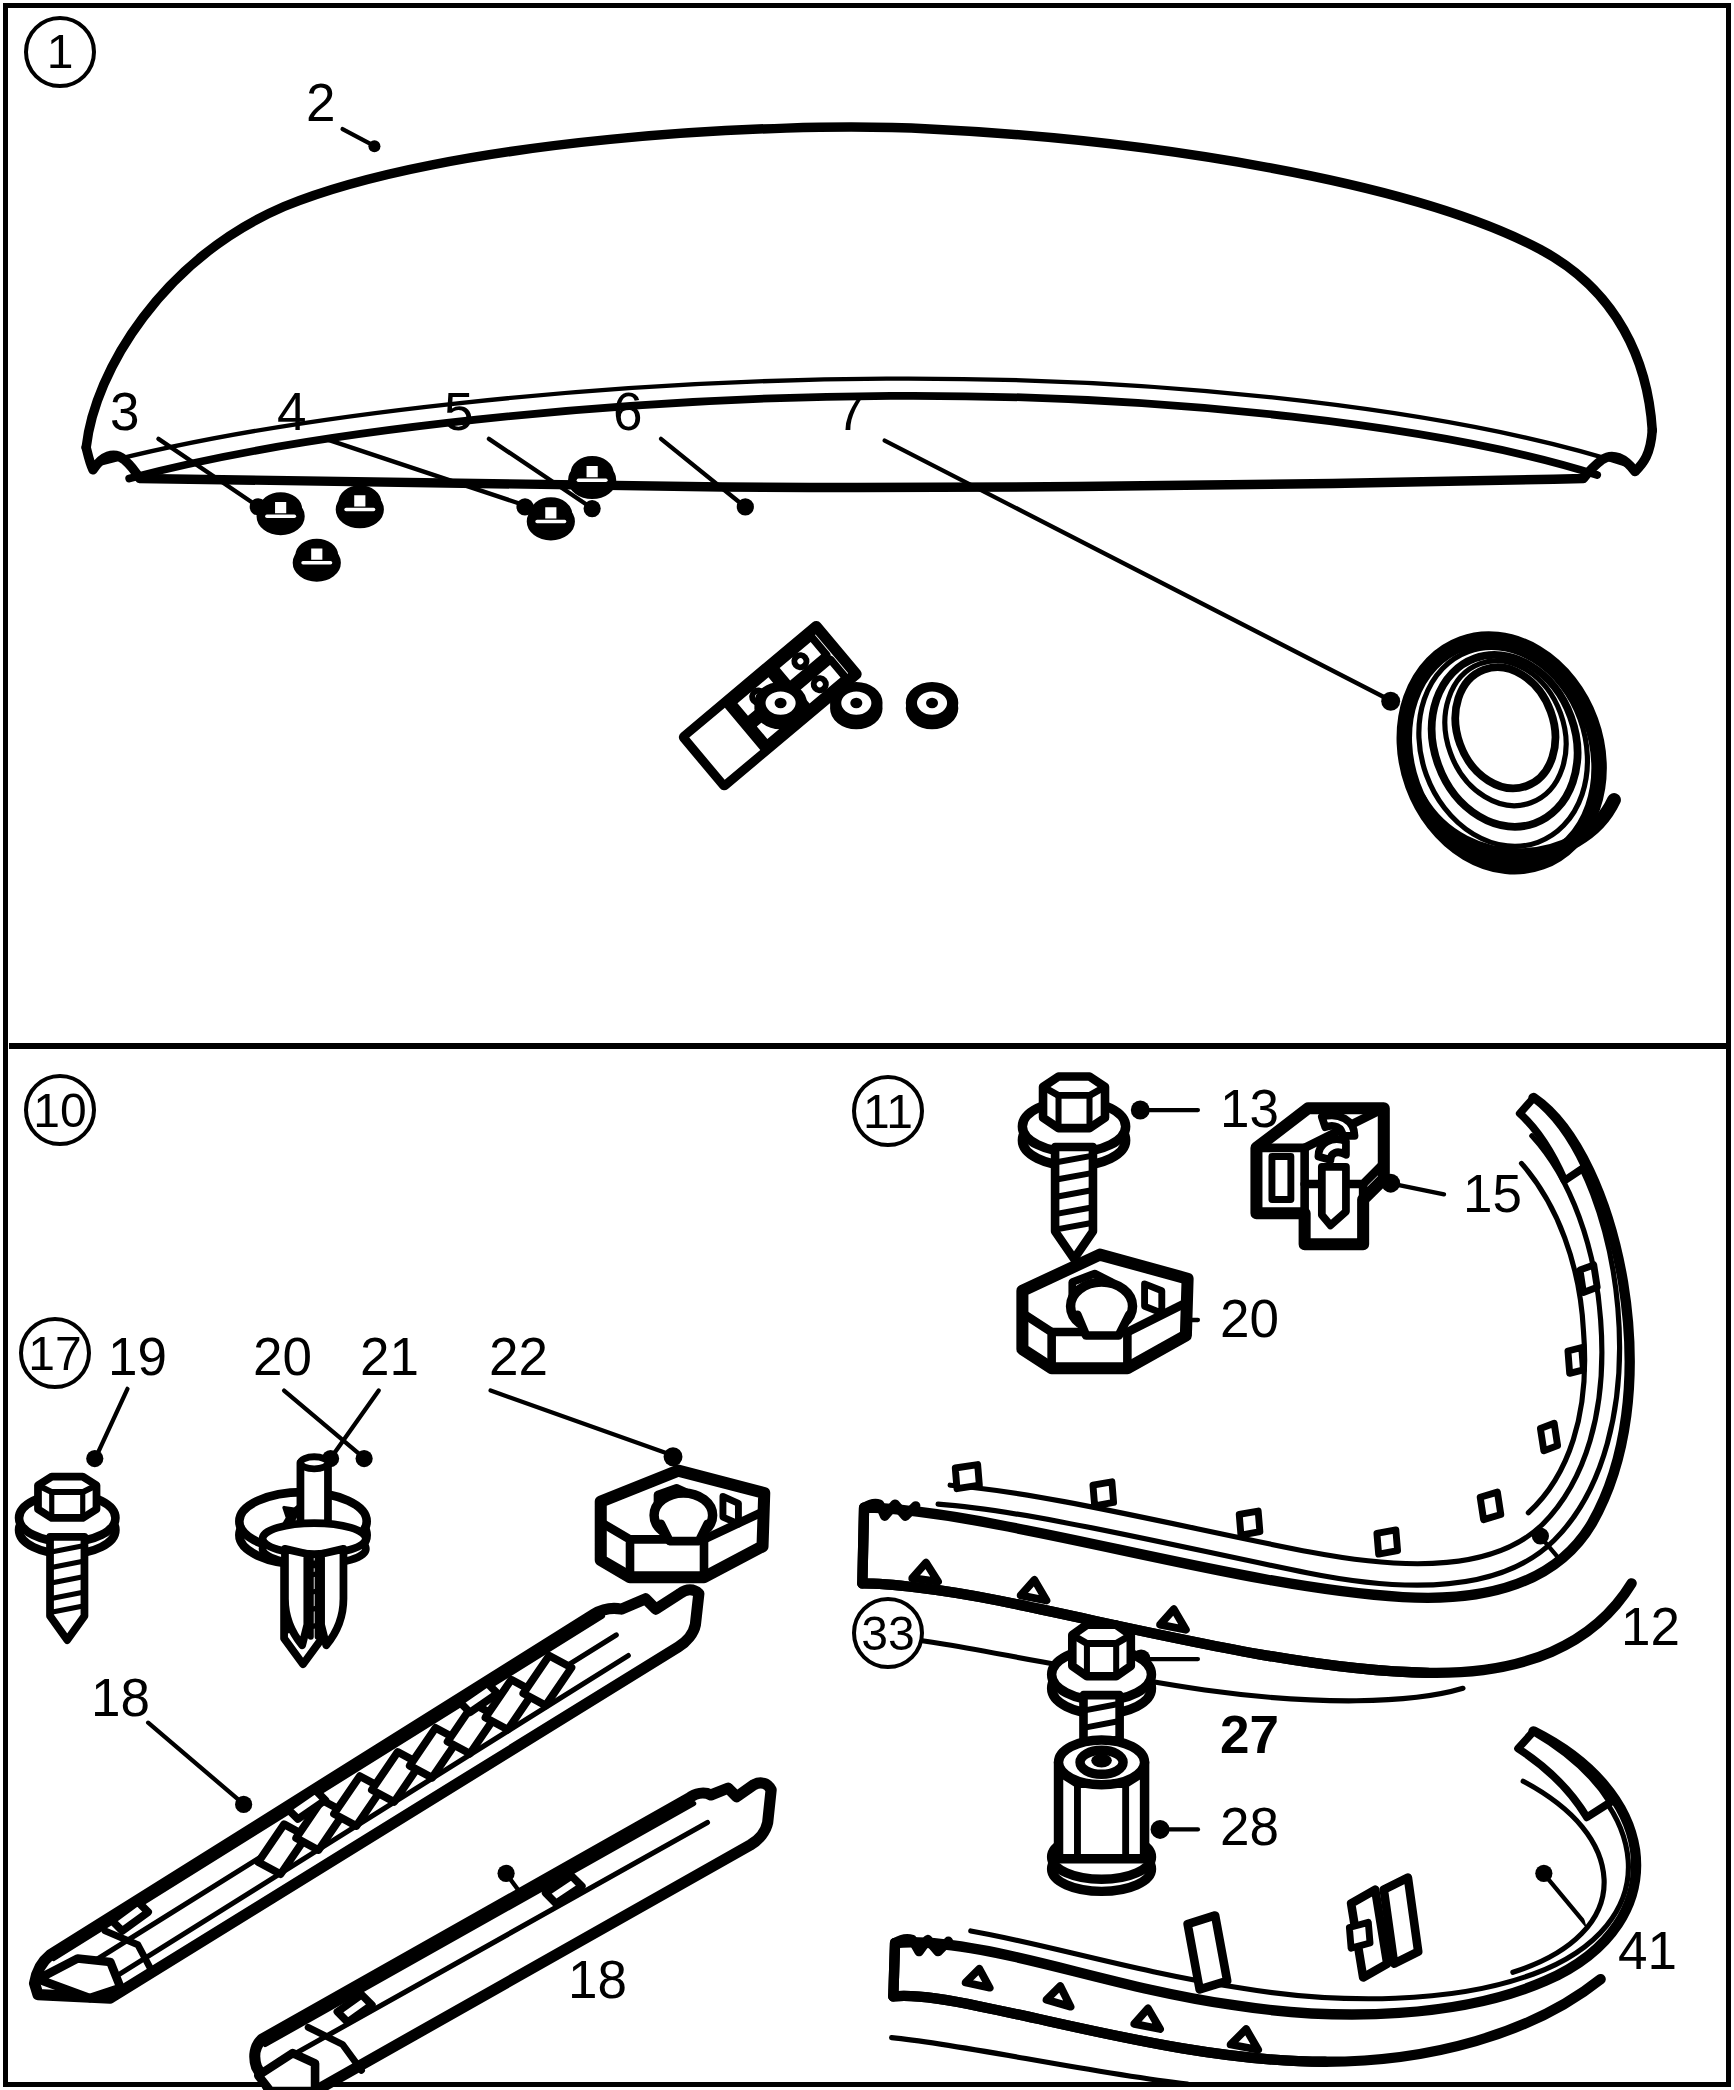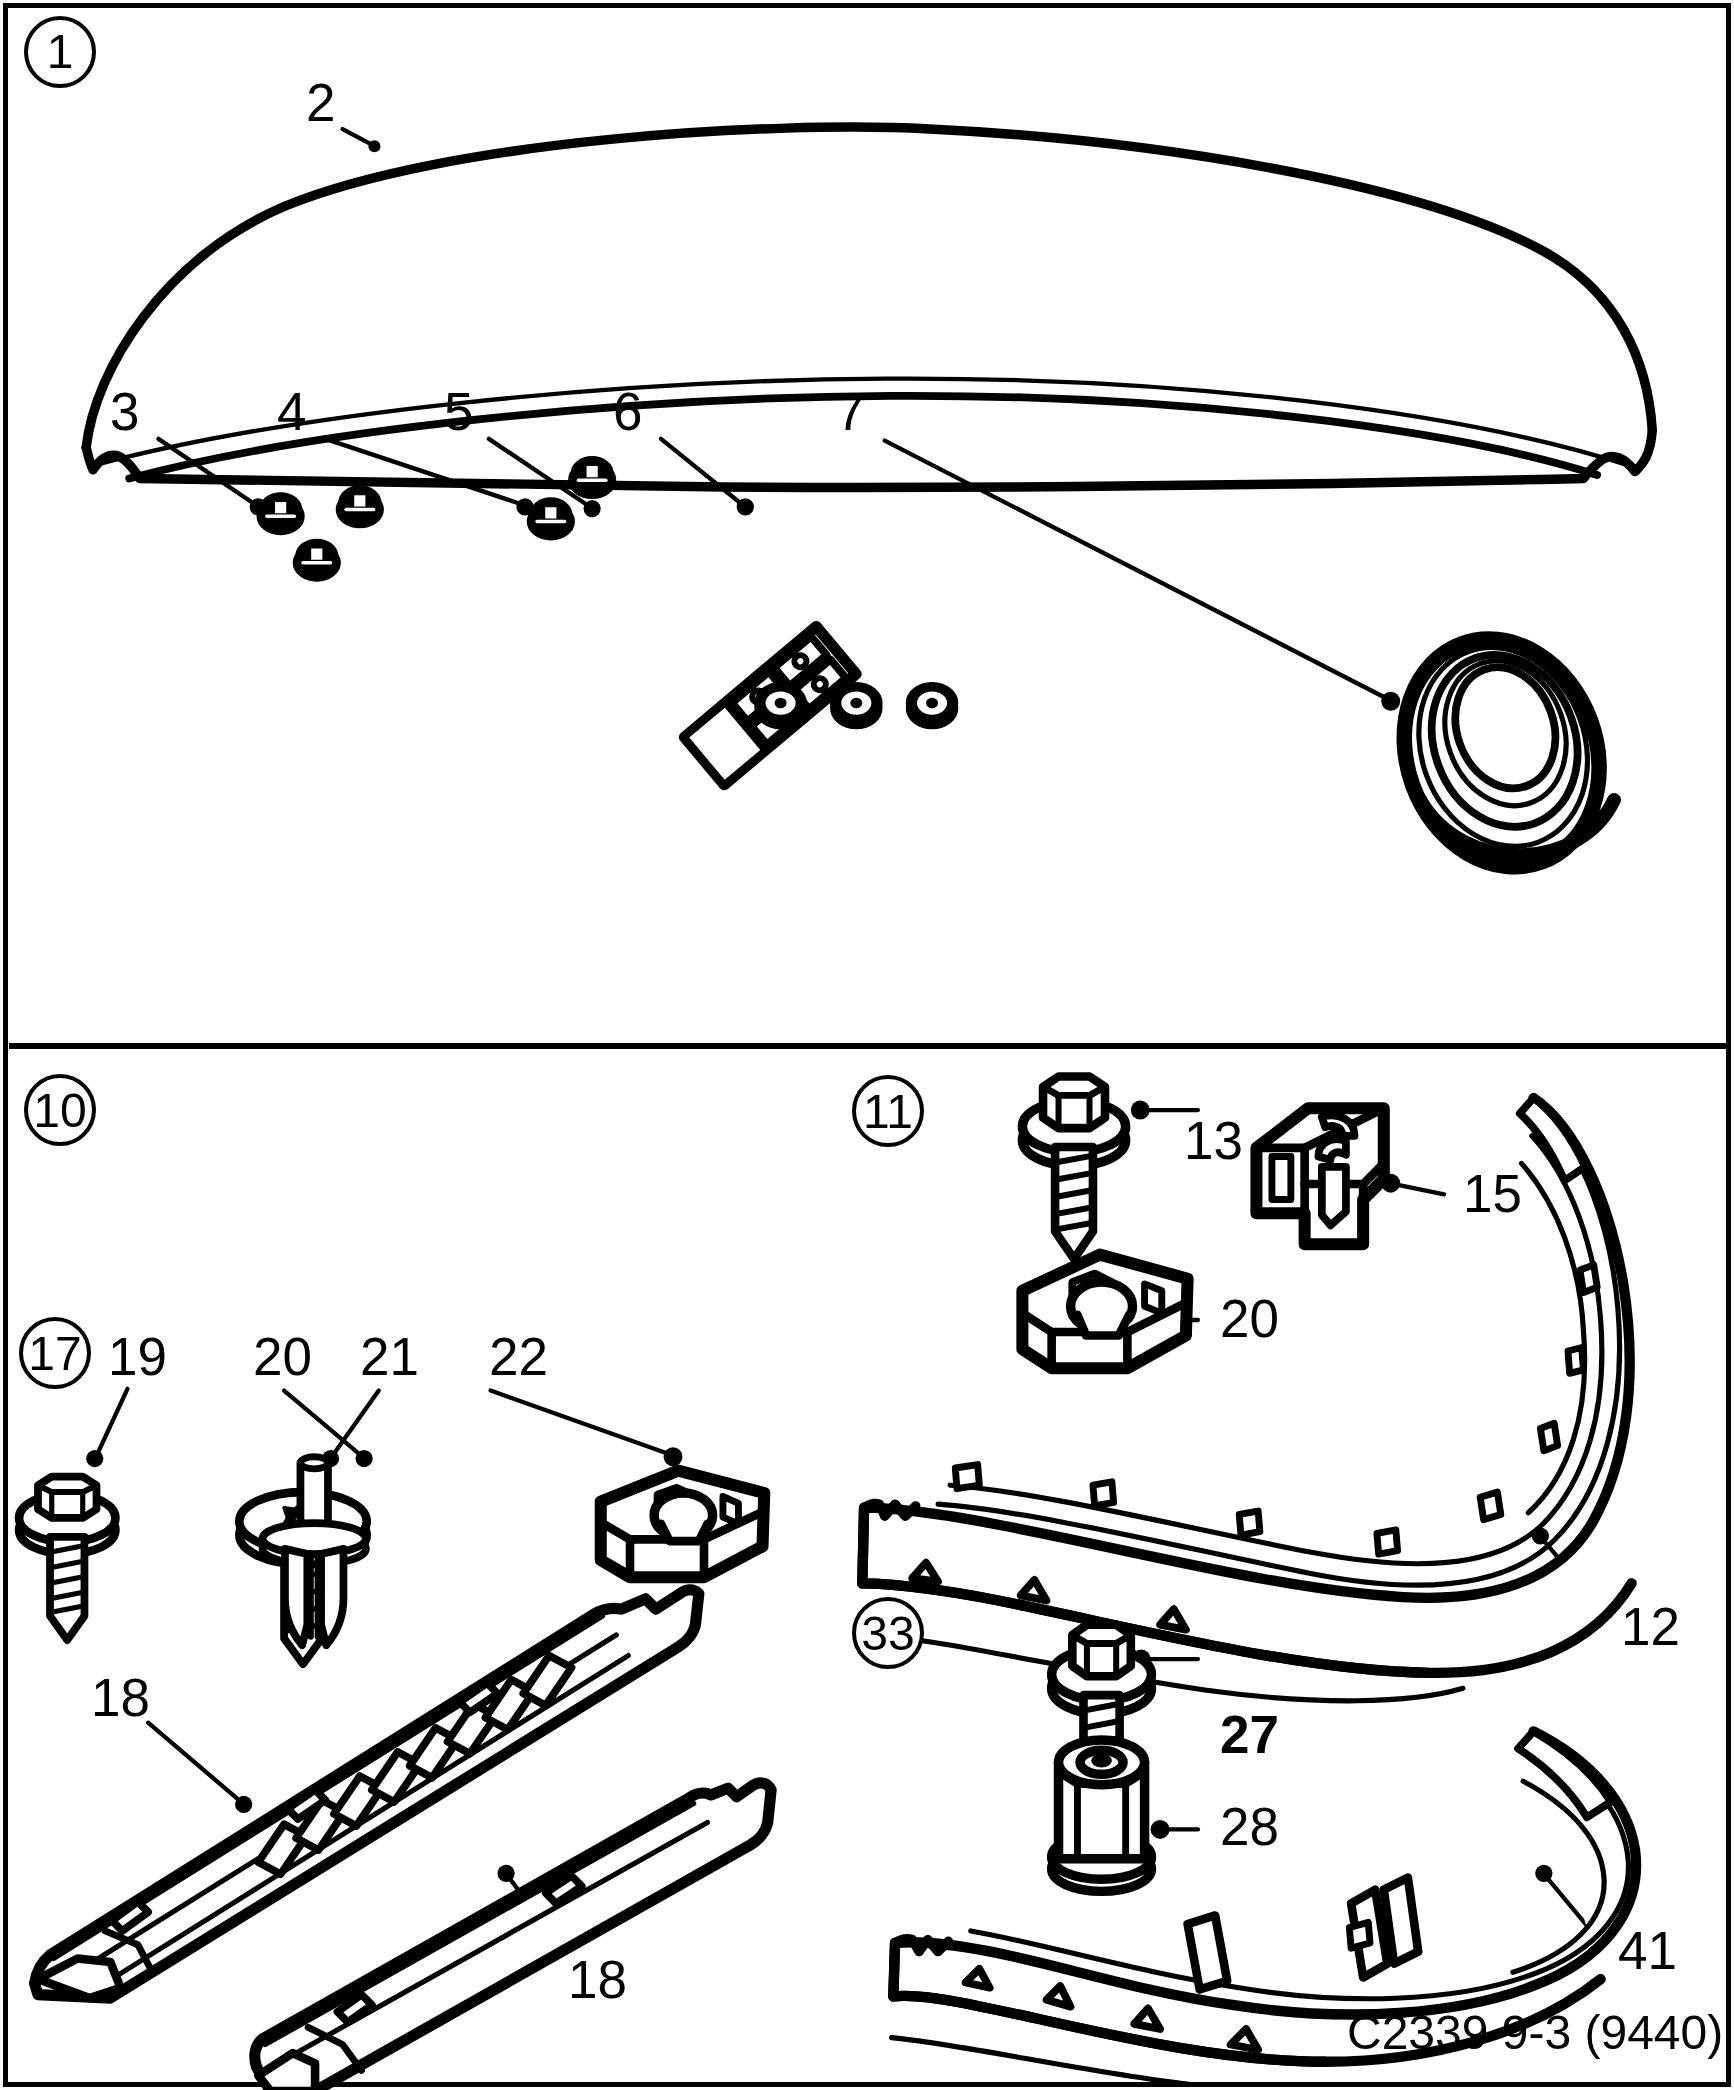--- a/index.html
+++ b/index.html
@@ -552,33 +552,32 @@
       <span>33</span>
     </div>
 
   <div class="lbl" style="left:306px;top:76px;">2</div>
   <div class="lbl" style="left:110px;top:385px;">3</div>
   <div class="lbl" style="left:277px;top:385px;">4</div>
   <div class="lbl" style="left:444px;top:385px;">5</div>
   <div class="lbl" style="left:613px;top:385px;">6</div>
   <div class="lbl" style="left:836px;top:385px;">7</div>
 
-  <div class="lbl" style="left:1184px;top:1082px;margin-top:32px;">13</div>
+  <div class="lbl" style="left:1220px;top:1082px;">13</div>
   <div class="lbl" style="left:1463px;top:1167px;">15</div>
   <div class="lbl" style="left:1220px;top:1292px;">20</div>
   <div class="lbl" style="left:1621px;top:1600px;">12</div>
 
   <div class="lbl" style="left:108px;top:1330px;">19</div>
   <div class="lbl" style="left:253px;top:1330px;">20</div>
   <div class="lbl" style="left:360px;top:1330px;text-align:right;">21</div>
   <div class="lbl" style="left:470px;top:1330px;margin-left:19px;">22</div>
 
   <div class="lbl" style="left:91px;top:1671px;">18</div>
   <div class="lbl" style="left:568px;top:1953px;">18</div>
 
   <div class="lbl" style="left:1220px;top:1708px;font-weight:bold;">27</div>
   <div class="lbl" style="left:1220px;top:1800px;">28</div>
   <div class="lbl" style="left:1618px;top:1924px;">41</div>
 
-  <div class="caption" style="left:1347px;top:2005px;">C2339 9-3 (9440)</div>
 
 </div>
 
 
 </body></html>

